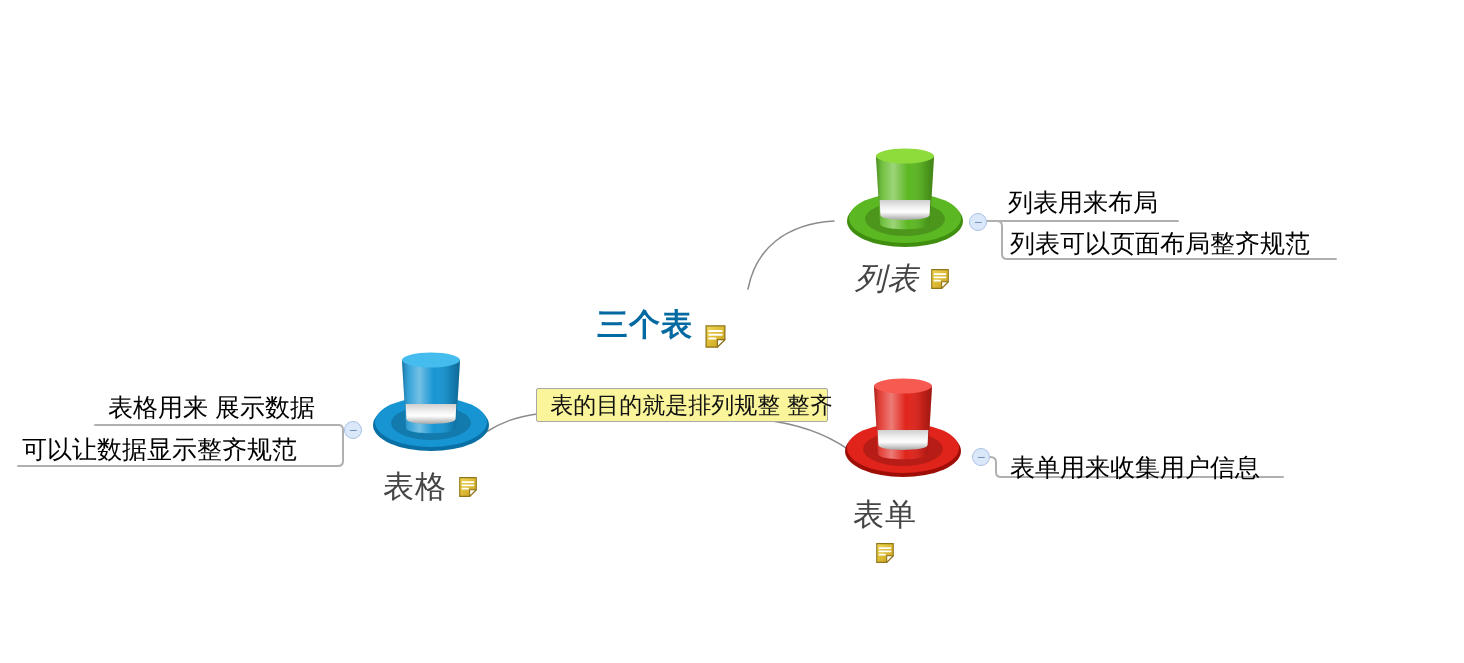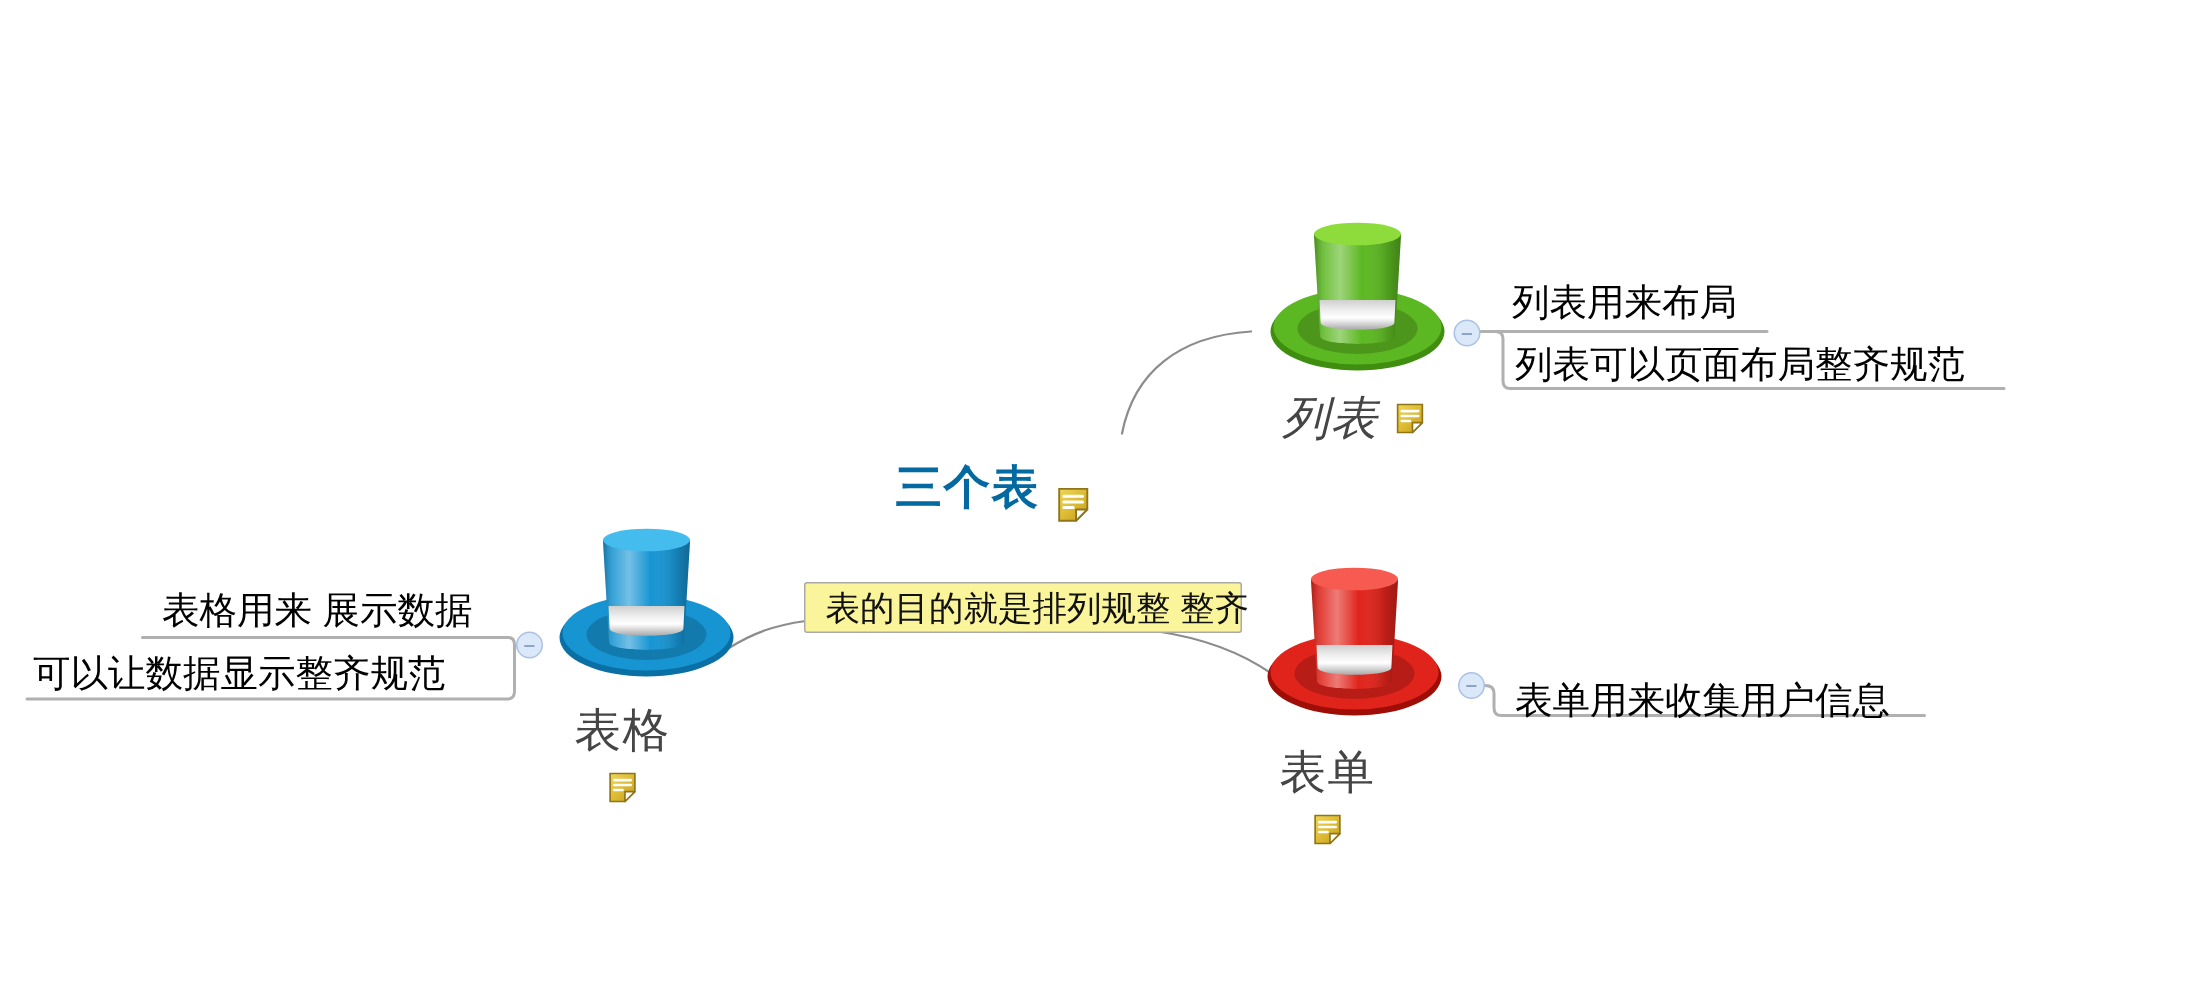--- a/index.html
+++ b/index.html
@@ -25,21 +25,21 @@
 
   
   .hat{width:124px;height:104px;display:block;}
   .hat-green{left:843px;top:144px;}
   .hat-blue{left:369px;top:348px;}
   .hat-red{left:841px;top:374px;}
 
   
   .label-row{display:flex;align-items:center;gap:10px;}
   .label-green{left:855px;top:262px;font-style:italic;}
-  .label-blue{left:383px;top:470px;flex-direction:column;}
+  .label-blue{left:383px;top:470px;}
   .label-red{left:853px;top:498px;flex-direction:column;}
   .topic-label{font-size:31px;color:#454545;letter-spacing:1px;white-space:nowrap;line-height:1.1;}
 
   
   .child{font-size:25px;color:#000000;white-space:nowrap;line-height:1.2;}
   .child-g1{left:1008px;top:187px;}
   .child-g2{left:1010px;top:228px;}
   .child-b1{left:108px;top:392px;}
   .child-b2{left:22px;top:434px;}
   .child-r1{left:1010px;top:452px;}

